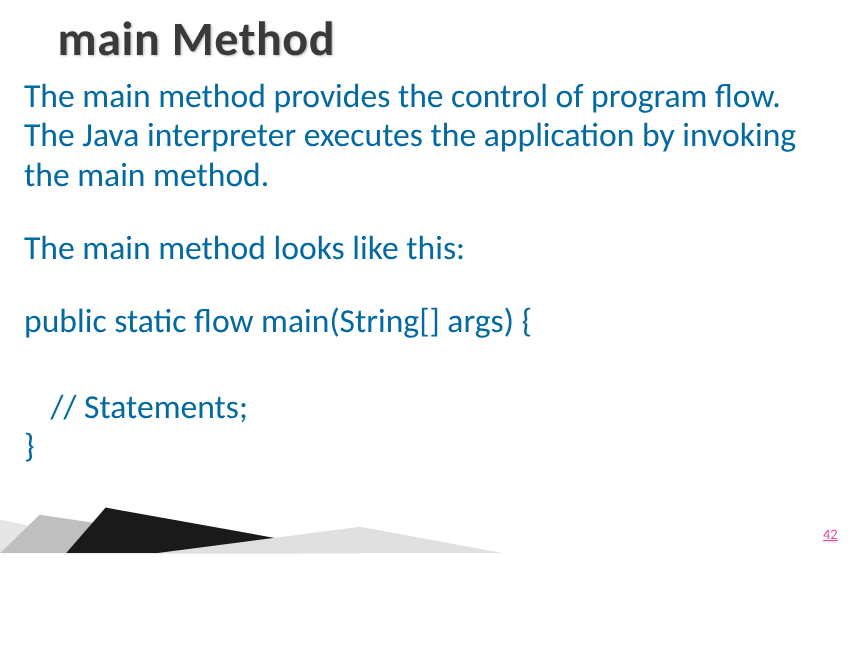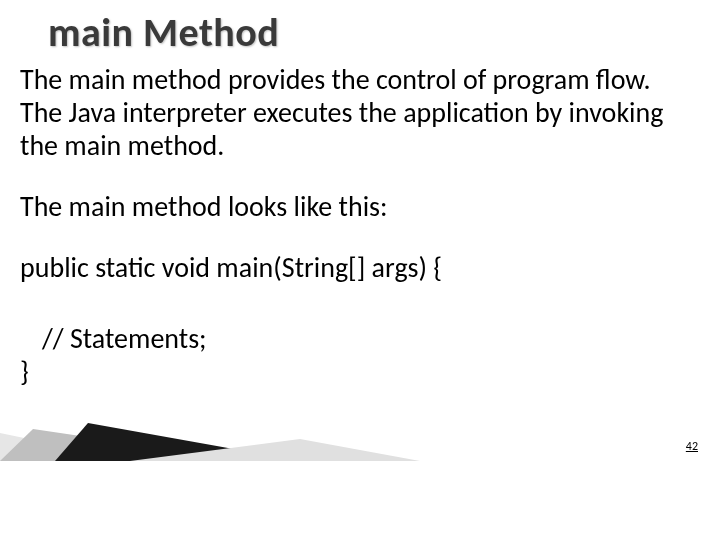--- a/index.html
+++ b/index.html
@@ -20,31 +20,31 @@
     font-weight: 700;
     color: #3a3a3a;
     text-shadow: 1px 1px 2px rgba(0,0,0,0.25);
     letter-spacing: 0.5px;
     padding: 8px 0 0 48px;
   }
   .body {
     padding: 6px 28px 0 20px;
     font-size: 28px;
     line-height: 1.18;
-    color: #000000;
+    color: #0369a1;
   }
   .para { margin-bottom: 28px; }
   .code-line1, .code-line2, .code-line3 { }
   .code-line2 { padding-left: 22px; margin-top: 38px; }
   .page-num {
     position: absolute;
     right: 22px;
     bottom: 8px;
     font-size: 12px;
-    color: #000000;
+    color: #ec4899;
     text-decoration: underline;
     margin-top: 44px;
   }
   
   .decor {
     position: absolute;
     left: 0;
     bottom: 0;
     width: 420px;
     height: 60px;
@@ -56,21 +56,21 @@
 
 <div class="slide">
 
   <h1 class="title">main Method</h1>
 
   <div class="body">
     <p class="para">The main method provides the control of program flow. The Java interpreter executes the application by invoking the main method.</p>
     <p class="para">The main method looks like this:</p>
 
     <div>
-      <div class="code-line1">public static void main(String[] args) {</div>
+      <div class="code-line1">public static flow main(String[] args) {</div>
       <div class="code-line2">// Statements;</div>
       <div class="code-line3">}</div>
     </div>
   </div>
 
   <svg class="decor" viewBox="0 0 420 60" preserveAspectRatio="none">
     <polygon points="0,60 0,32 135,60" fill="#e6e6e6"></polygon>
     <polygon points="0,60 33,28 250,60" fill="#bfbfbf"></polygon>
     <polygon points="55,60 88,22 300,60" fill="#1a1a1a"></polygon>
     <polygon points="130,60 300,38 420,60" fill="#e0e0e0"></polygon>

